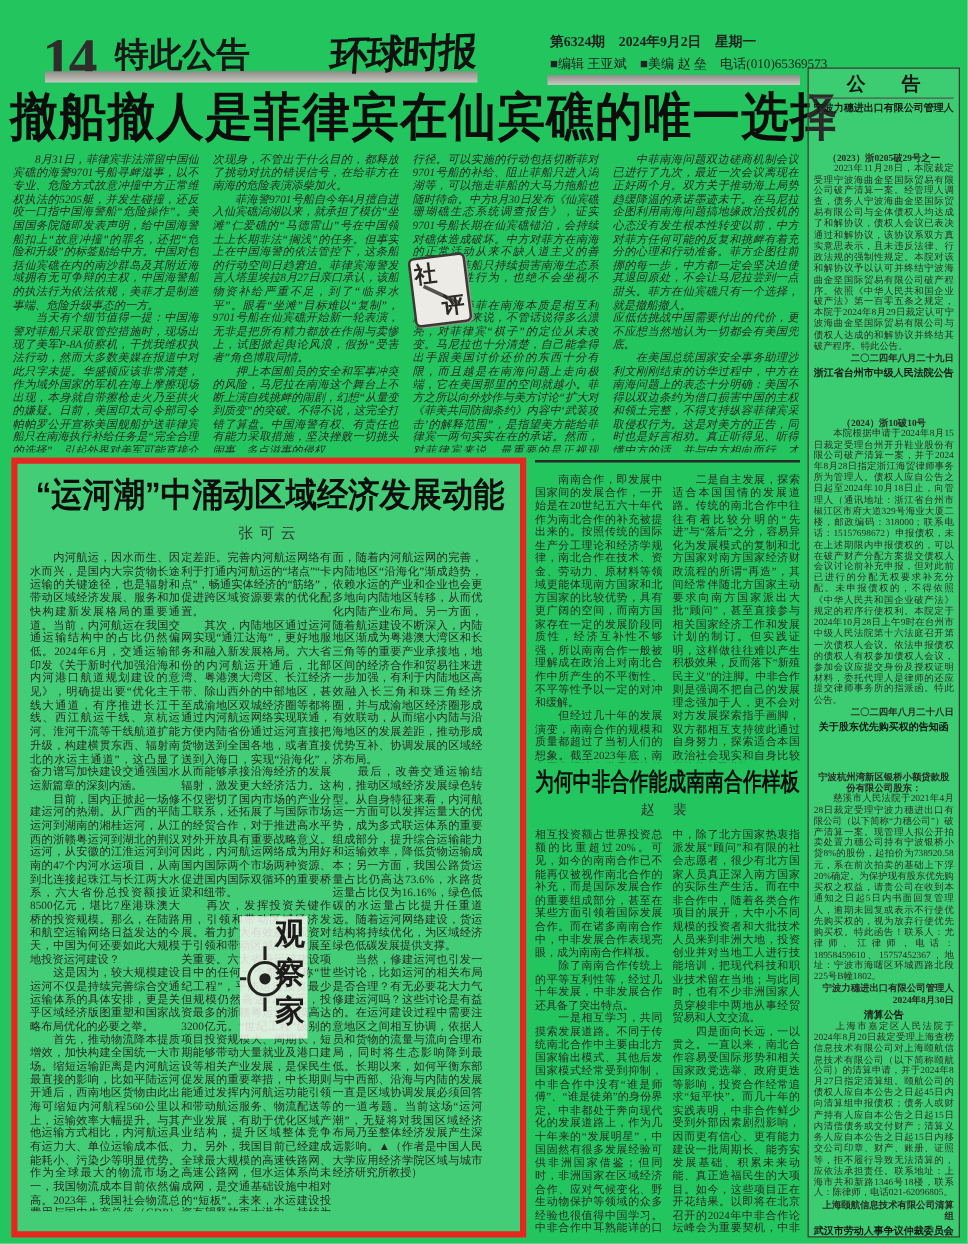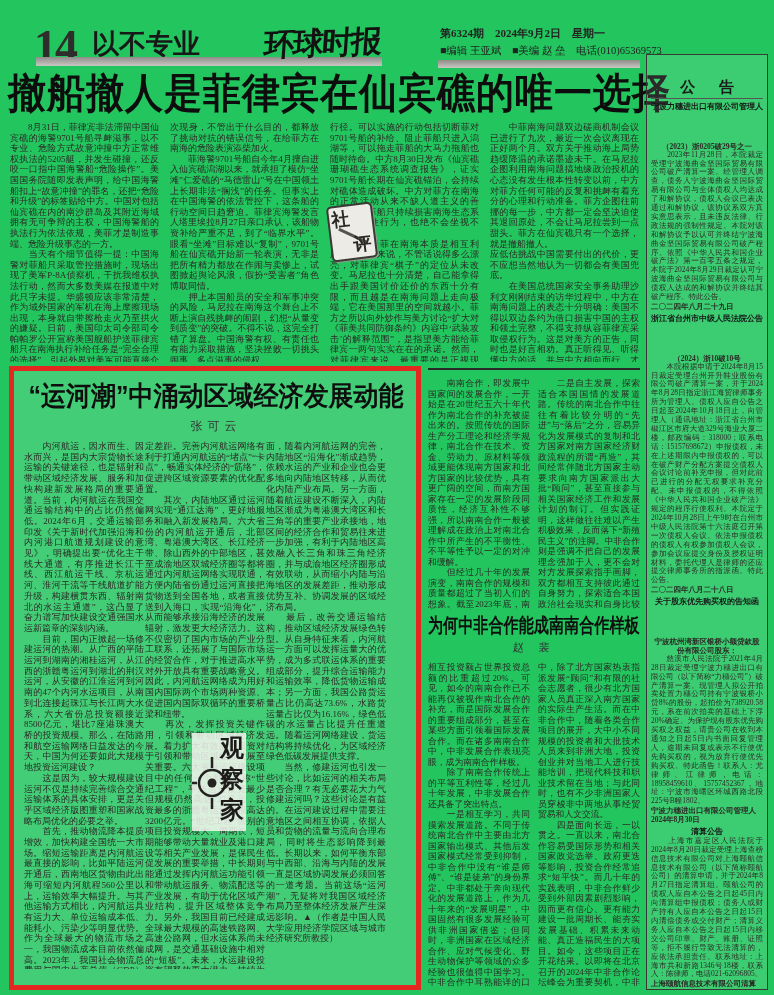--- a/index.html
+++ b/index.html
@@ -19,21 +19,21 @@
   .masthead{position:absolute;left:264px;top:22px;width:140px;font-size:31px;font-weight:900;
             font-family:"Liberation Serif",serif;color:#121212;transform:rotate(-2deg) skewX(-6deg);
             letter-spacing:-2px;white-space:nowrap;}
   .issue-line{position:absolute;left:440px;top:26px;font-size:11px;font-weight:700;color:#222;}
   .staff-line{position:absolute;left:440px;top:44px;font-size:10.5px;color:#222;}
 
   
   .lead-headline{position:absolute;left:8px;top:66px;width:640px;margin:0;
       font-family:"Liberation Sans","DejaVu Sans",sans-serif;font-size:38px;font-weight:900;
       color:#0d0d0d;letter-spacing:1px;white-space:nowrap;transform:scaleY(1.08);transform-origin:left top;}
-  .lead-cols{position:absolute;left:10px;top:122px;width:632px;height:240px;display:flex;gap:11px;overflow:hidden;}
+  .lead-cols{position:absolute;left:10px;top:122px;width:632px;height:240px;display:flex;gap:11px;overflow:hidden;font-style:italic;}
   .lead-cols .col{flex:0 0 149px;font-size:9px;line-height:10.6px;text-align:justify;overflow:hidden;}
 
   .stamp-editorial{position:absolute;left:329px;top:204px;width:42px;height:52px;
       background:#ecebe5;border:2px solid #3b3934;border-radius:5px;transform:rotate(-7deg);
       box-shadow:1px 1px 0 #9b9994;z-index:3;}
   .stamp-editorial .c1{position:absolute;left:2px;top:0;font-size:18px;font-weight:900;}
   .stamp-editorial .c2{position:absolute;right:3px;bottom:1px;font-size:18px;font-weight:900;}
   .stamp-editorial .pen{position:absolute;left:6px;top:28px;width:30px;height:3px;background:#55534e;
       transform:rotate(32deg);}
 
@@ -61,35 +61,35 @@
   .africa-headline{position:absolute;left:428px;top:612px;width:212px;margin:0;
       font-family:"Liberation Sans","DejaVu Sans",sans-serif;font-size:18px;font-weight:900;color:#0e0e0e;
       white-space:nowrap;transform:scale(.84,1.1);transform-origin:left top;}
   .africa-byline{position:absolute;left:428px;top:640px;width:212px;text-align:center;
       font-size:11px;letter-spacing:6px;color:#333;}
 
   
   .notices{position:absolute;left:646px;top:54px;width:122px;height:936px;box-sizing:border-box;
       border:1.5px solid #3a3834;padding:3px 4px;overflow:hidden;background:rgba(255,255,255,.12);}
   .notices-title{text-align:center;font-size:15px;font-weight:900;letter-spacing:10px;
-      font-family:Liberation Serif, serif;color:#1a1a1a;border-bottom:1px solid #555;
-      padding:0 0 1px 10px;margin-bottom:2px;white-space:nowrap;margin-top:20px;}
+      font-family:Liberation Mono, monospace;color:#1a1a1a;border-bottom:1px solid #555;
+      padding:0 0 1px 10px;margin-bottom:2px;white-space:nowrap;}
   .notice-title{font-size:8px;font-weight:900;text-align:center;line-height:9.6px;margin-top:3px;
       font-family:"Liberation Sans",sans-serif;color:#161616;}
   .notice-sub{font-size:7.5px;font-weight:700;text-align:center;line-height:9px;margin-top:30px;}
   .notice-body{font-size:7.5px;line-height:8.9px;text-align:justify;color:#2e2c28;}
-  .notice-sign{font-size:7.5px;line-height:9px;text-align:left;font-weight:700;}
+  .notice-sign{font-size:7.5px;line-height:9px;text-align:right;font-weight:700;}
 </style>
 </head>
 <body>
 
 <div class="page">
 
   <div class="pagenum">14</div>
-  <div class="section-title">以不专业</div>
+  <div class="section-title">特此公告</div>
   <div class="bar bar-left"></div>
   <div class="masthead">环球时报</div>
   <div class="issue-line">第6324期　2024年9月2日　星期一</div>
   <div class="staff-line">■编辑 王亚斌　■美编 赵 垒　电话(010)65369573</div>
   <div class="bar bar-right"></div>
 
   <h1 class="lead-headline">撤船撤人是菲律宾在仙宾礁的唯一选择</h1>
   <section class="lead-cols">
     <div class="col">
         <p>　　8月31日，菲律宾非法滞留中国仙宾礁的海警9701号船寻衅滋事，以不专业、危险方式故意冲撞中方正常维权执法的5205艇，并发生碰撞，还反咬一口指中国海警船“危险操作”。美国国务院随即发表声明，给中国海警船扣上“故意冲撞”的罪名，还把“危险和升级”的标签贴给中方。中国对包括仙宾礁在内的南沙群岛及其附近海域拥有无可争辩的主权，中国海警船的执法行为依法依规，美菲才是制造事端、危险升级事态的一方。</p>

